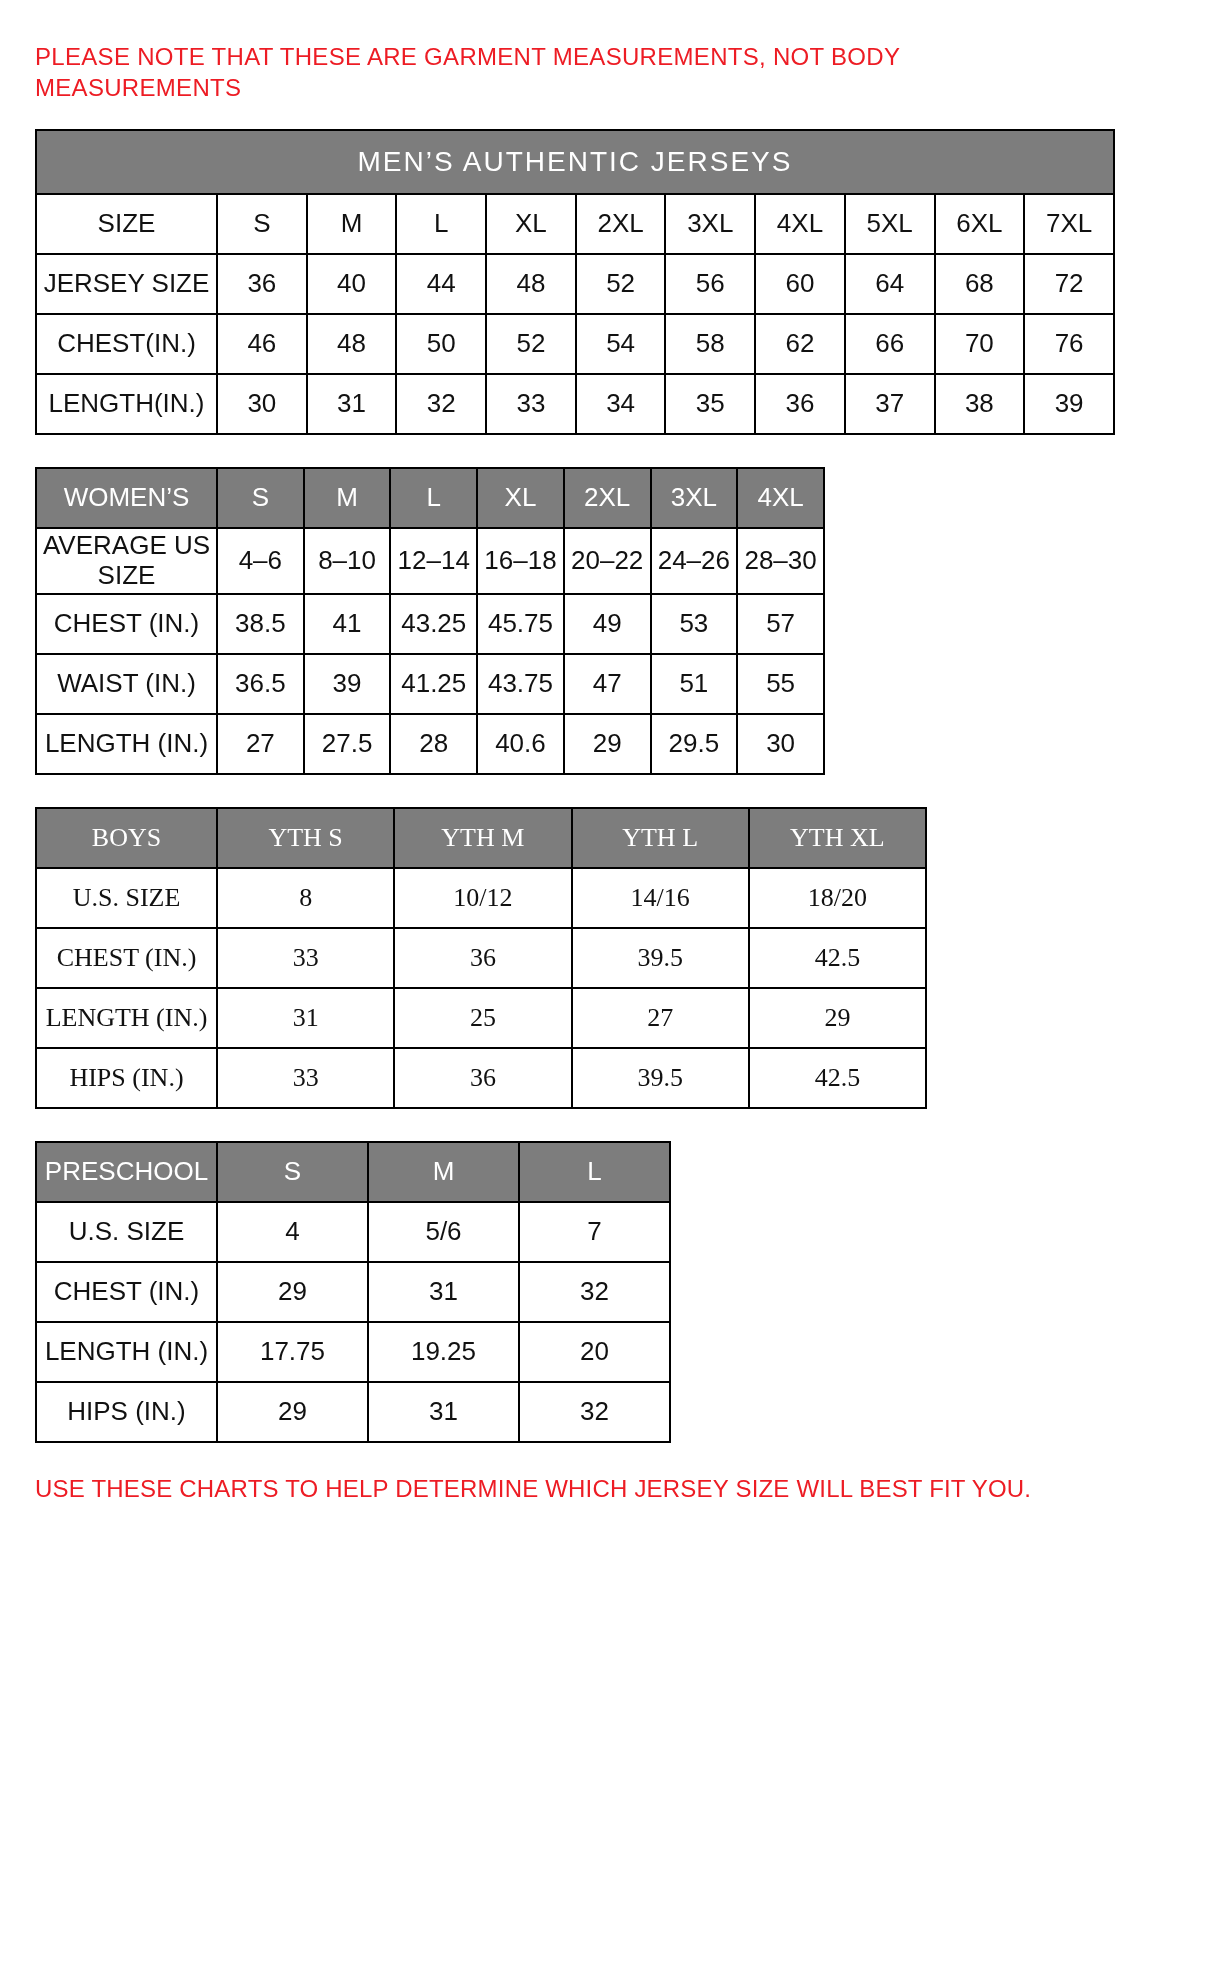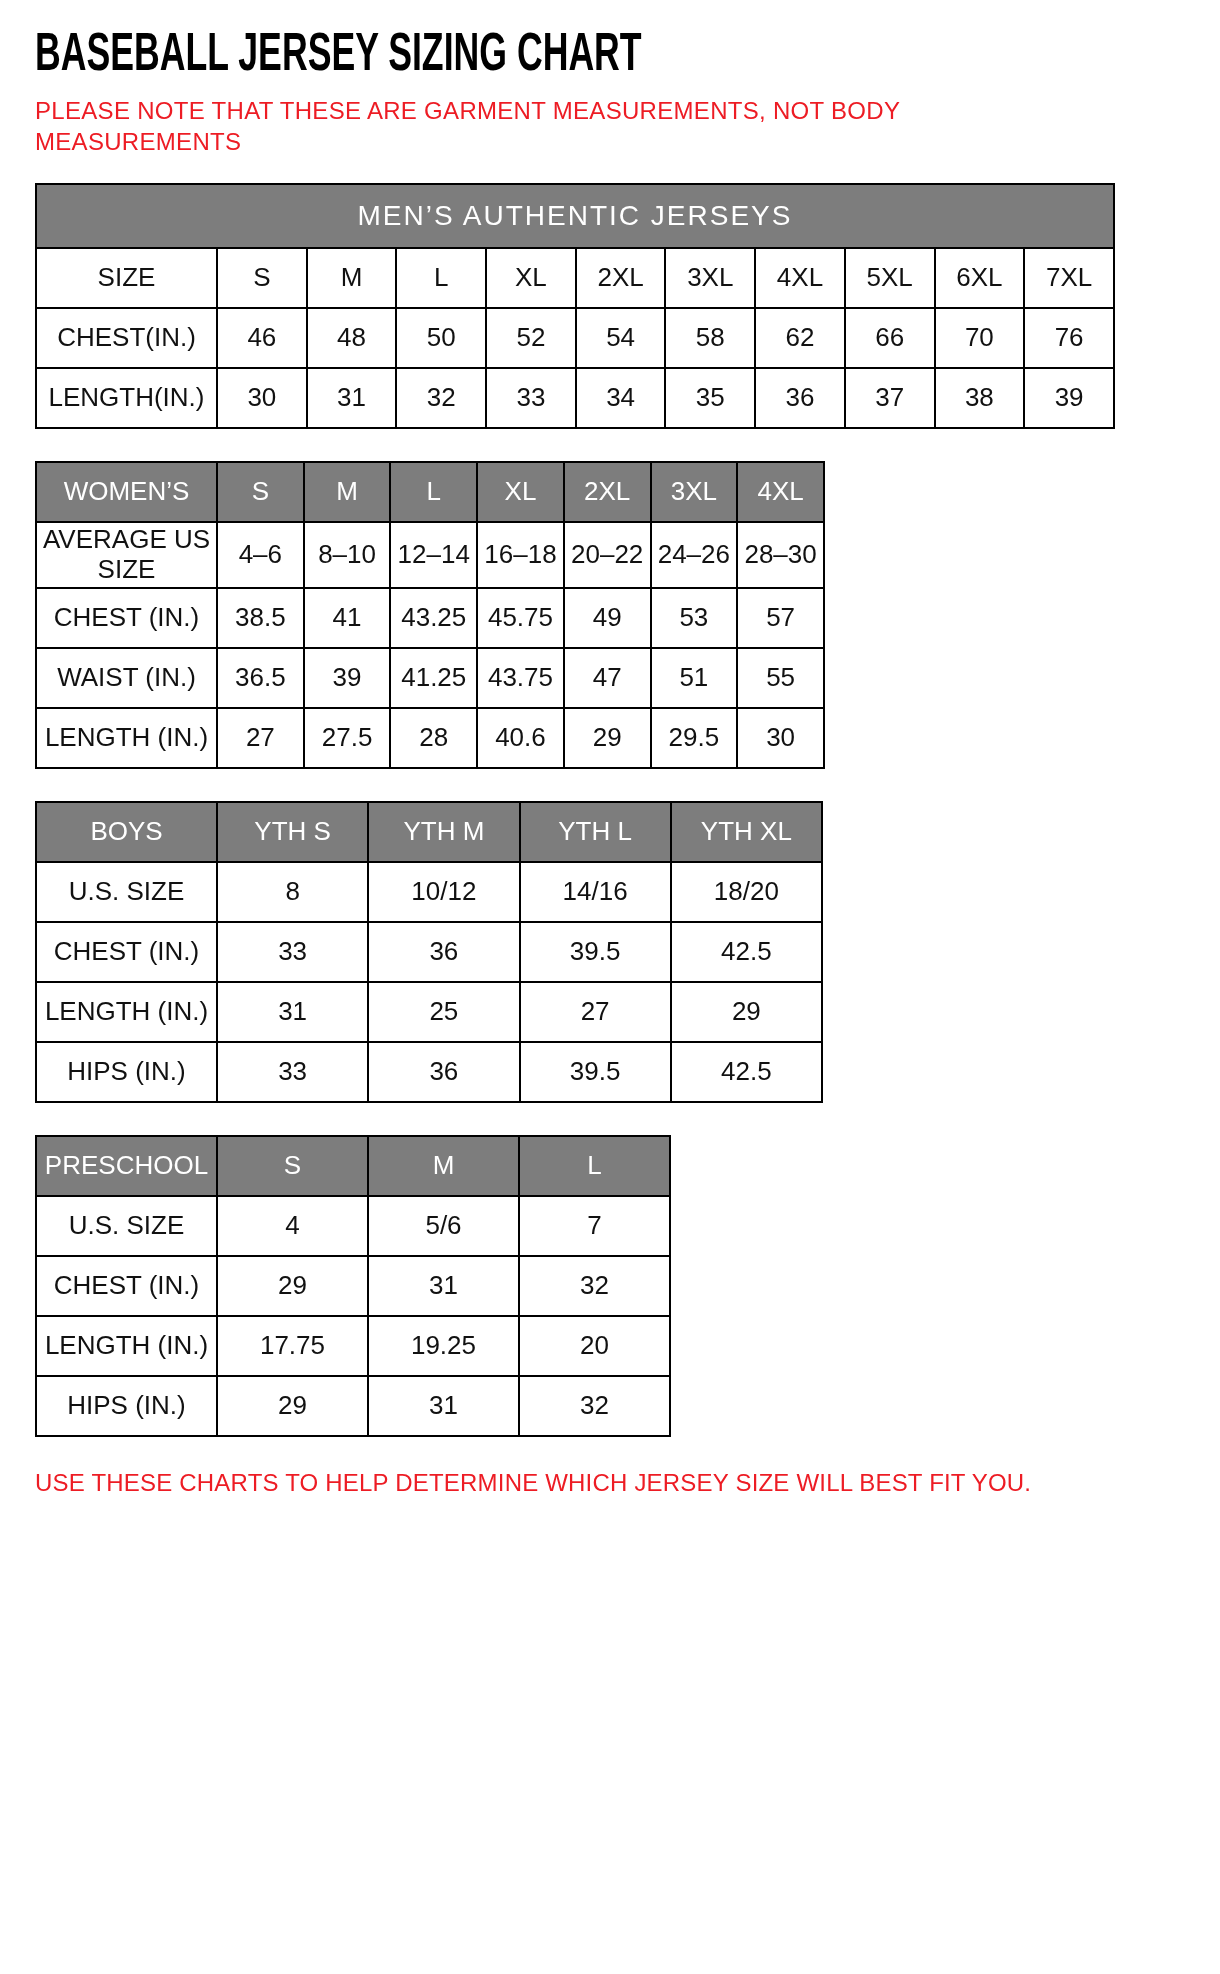--- a/index.html
+++ b/index.html
@@ -6,37 +6,36 @@
   html,body{margin:0;padding:0;background:#fff;}
   body{font-family:"Liberation Sans",sans-serif;color:#111;}
   .page{width:1220px;min-height:1974px;box-sizing:border-box;padding:24px 35px 30px;}
   h1{margin:0 0 10px;font-size:54px;font-weight:bold;color:#000;line-height:1.0;}
   .squish{display:inline-block;transform:scaleX(0.66);transform-origin:0 50%;white-space:nowrap;letter-spacing:0;}
   .note{color:var(--red);font-size:24px;line-height:1.3;max-width:905px;margin:17px 0 26px;letter-spacing:0.3px;}
   .footer{color:var(--red);font-size:24px;margin:26px 0 0;letter-spacing:0.2px;white-space:nowrap;}
   table.sizing{border-collapse:collapse;table-layout:fixed;margin:0 0 32px 0;}
   #men{width:1080px;}
   #women{width:790px;}
-  #boys{width:788px;}
+  #boys{width:892px;font-family:Liberation Serif, serif;}
   #preschool{width:636px;}
   .sizing th,.sizing td{
     border:2px solid #000;text-align:center;vertical-align:middle;
     font-weight:normal;height:60px;font-size:26px;padding:2px 4px;
     box-sizing:border-box;line-height:1.15;color:#111;background:#fff;
   }
   .sizing th.banner{background:var(--gray);color:#fff;font-size:28px;letter-spacing:2px;height:64px;}
   .grayhead thead tr.cols th{background:var(--gray);color:#fff;}
   .plain thead tr.cols th{background:#fff;color:#111;border-radius:20px;}
 </style>
 </head>
 <body>
 
 <div class="page">
 
-  <h1><span class="squish">BASEBALL JERSEY SIZING CHART</span></h1>
 
   <p class="note">PLEASE NOTE THAT THESE ARE GARMENT MEASUREMENTS, NOT BODY MEASUREMENTS</p>
 
   <table id="men" class="sizing plain">
     <colgroup>
         <col style="width: 181px;">
         <col>
         <col>
         <col>
         <col>
@@ -60,20 +59,33 @@
           <th>2XL</th>
           <th>3XL</th>
           <th>4XL</th>
           <th>5XL</th>
           <th>6XL</th>
           <th>7XL</th>
         </tr>
       </thead>
       <tbody>
         <tr>
+          <th class="rowlabel">JERSEY SIZE</th>
+          <td>36</td>
+          <td>40</td>
+          <td>44</td>
+          <td>48</td>
+          <td>52</td>
+          <td>56</td>
+          <td>60</td>
+          <td>64</td>
+          <td>68</td>
+          <td>72</td>
+        </tr>
+        <tr>
           <th class="rowlabel">CHEST(IN.)</th>
           <td>46</td>
           <td>48</td>
           <td>50</td>
           <td>52</td>
           <td>54</td>
           <td>58</td>
           <td>62</td>
           <td>66</td>
           <td>70</td>

